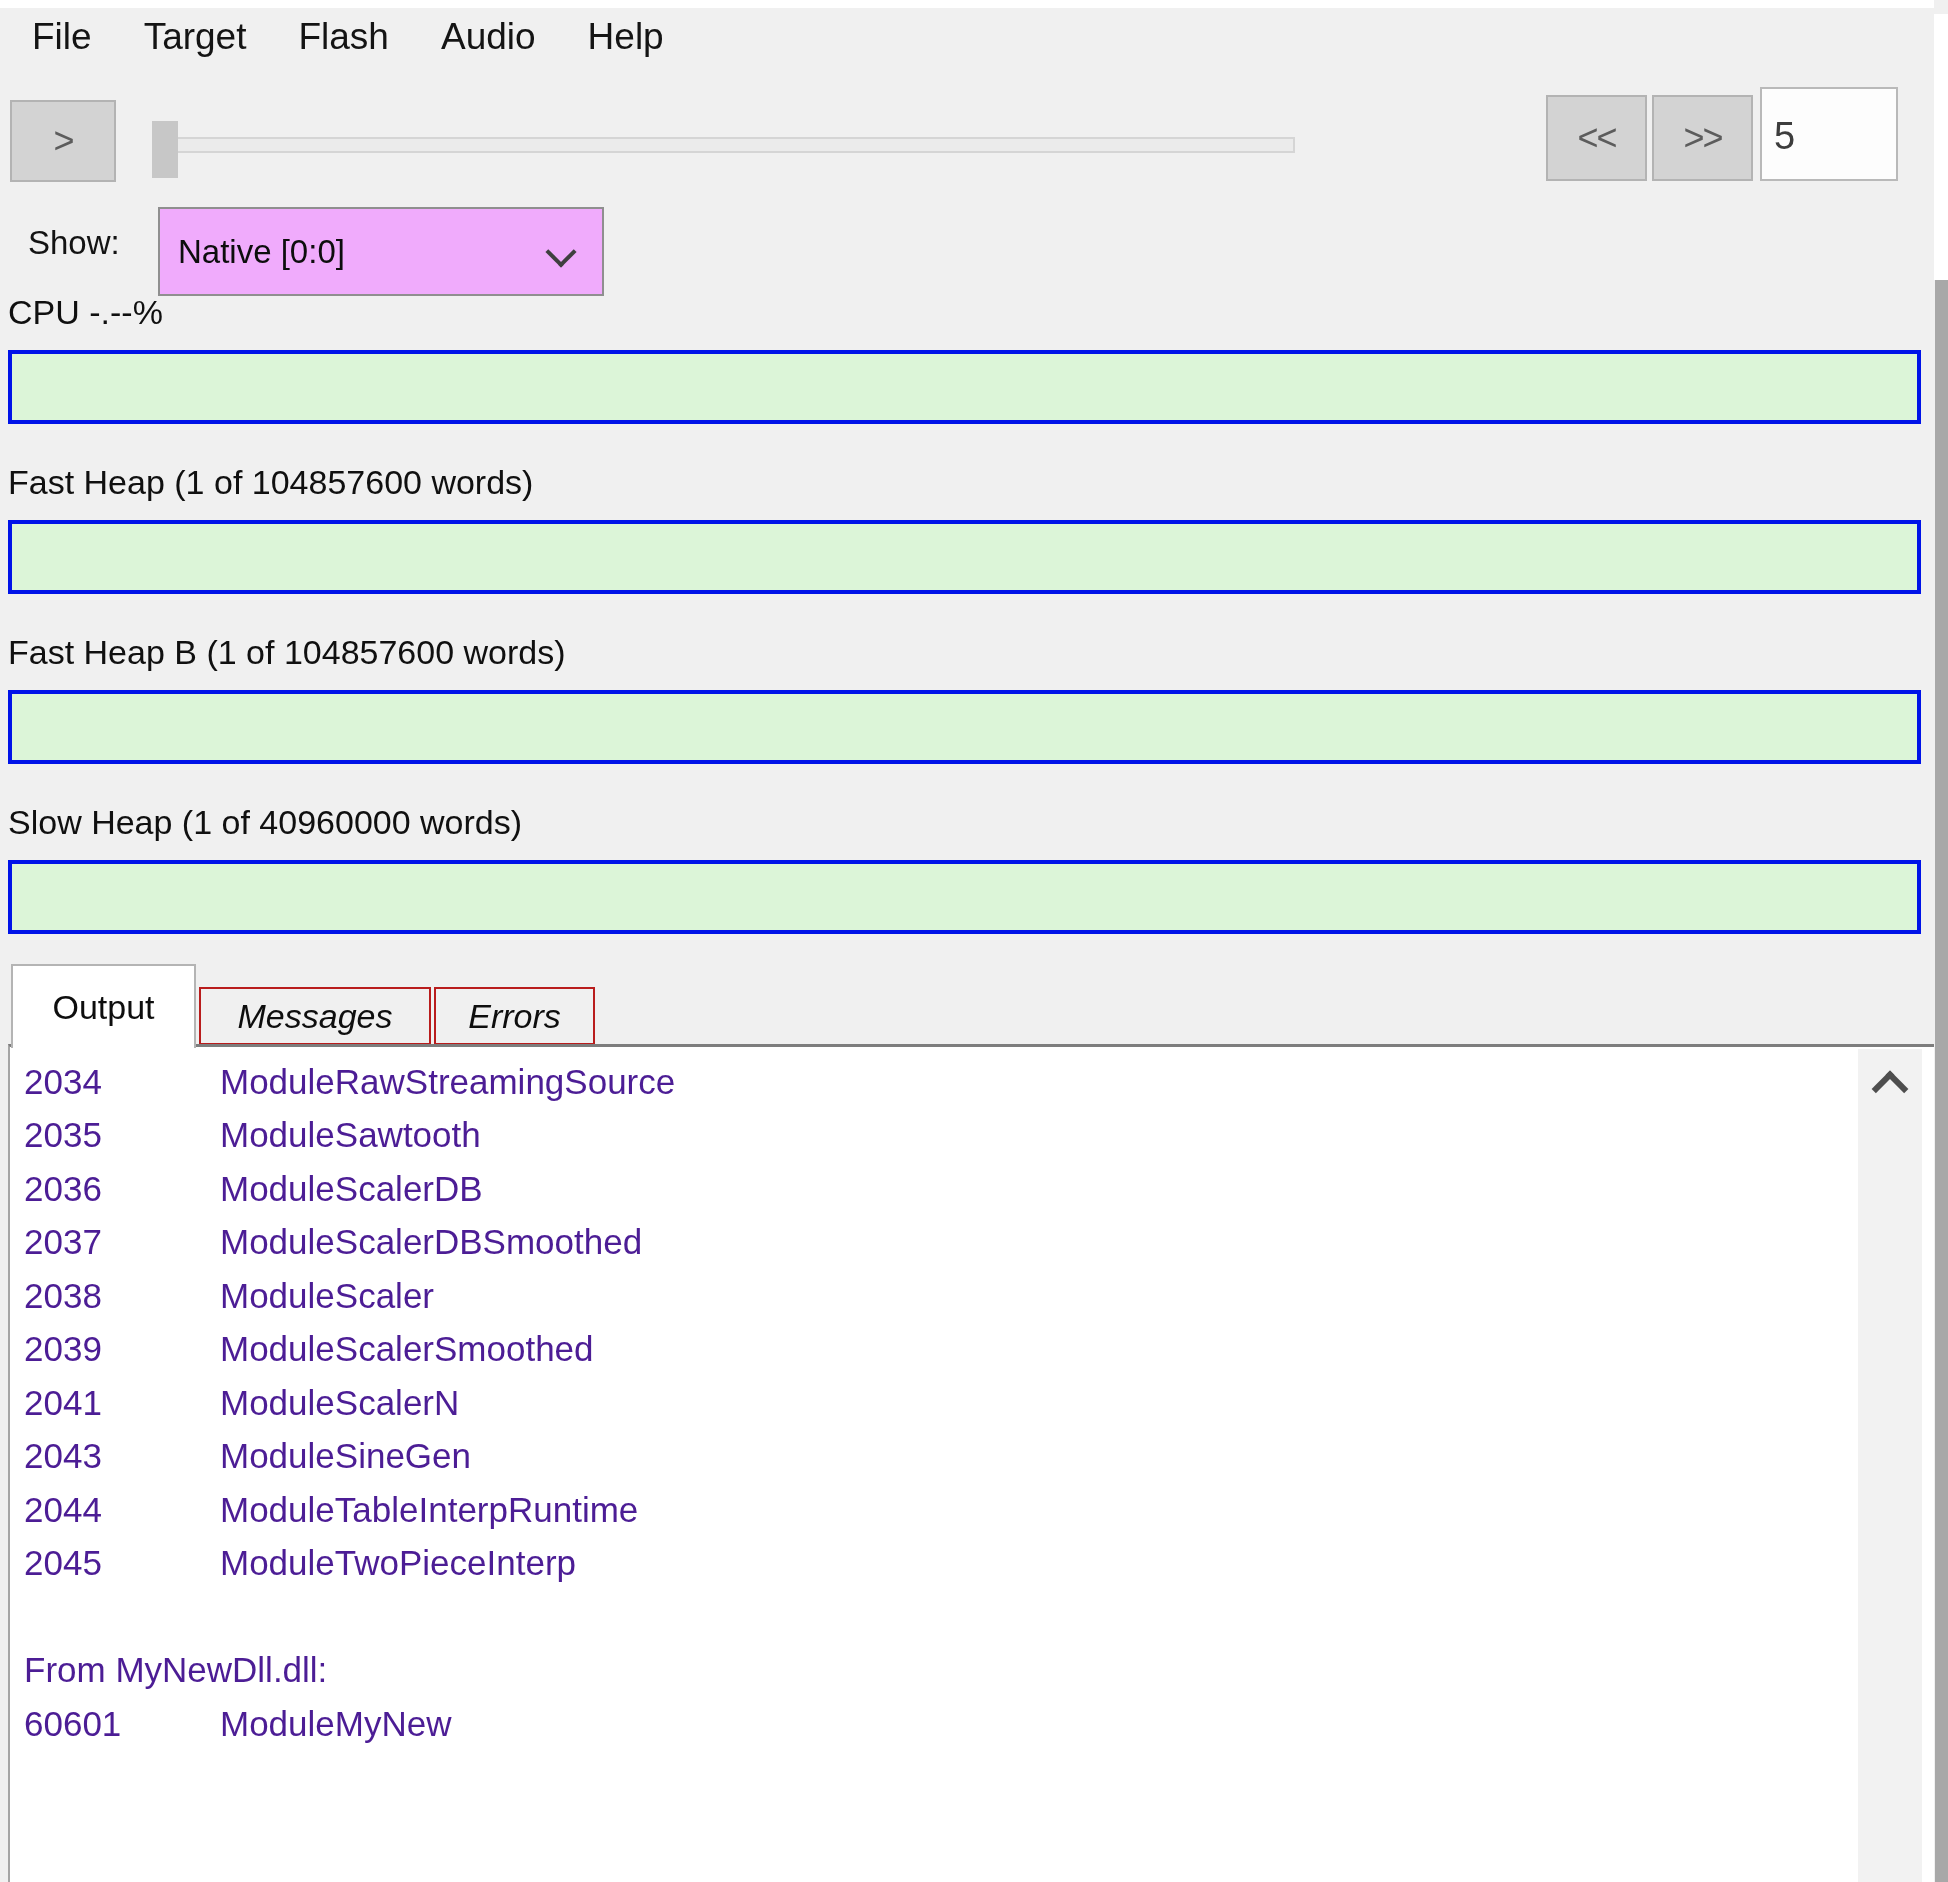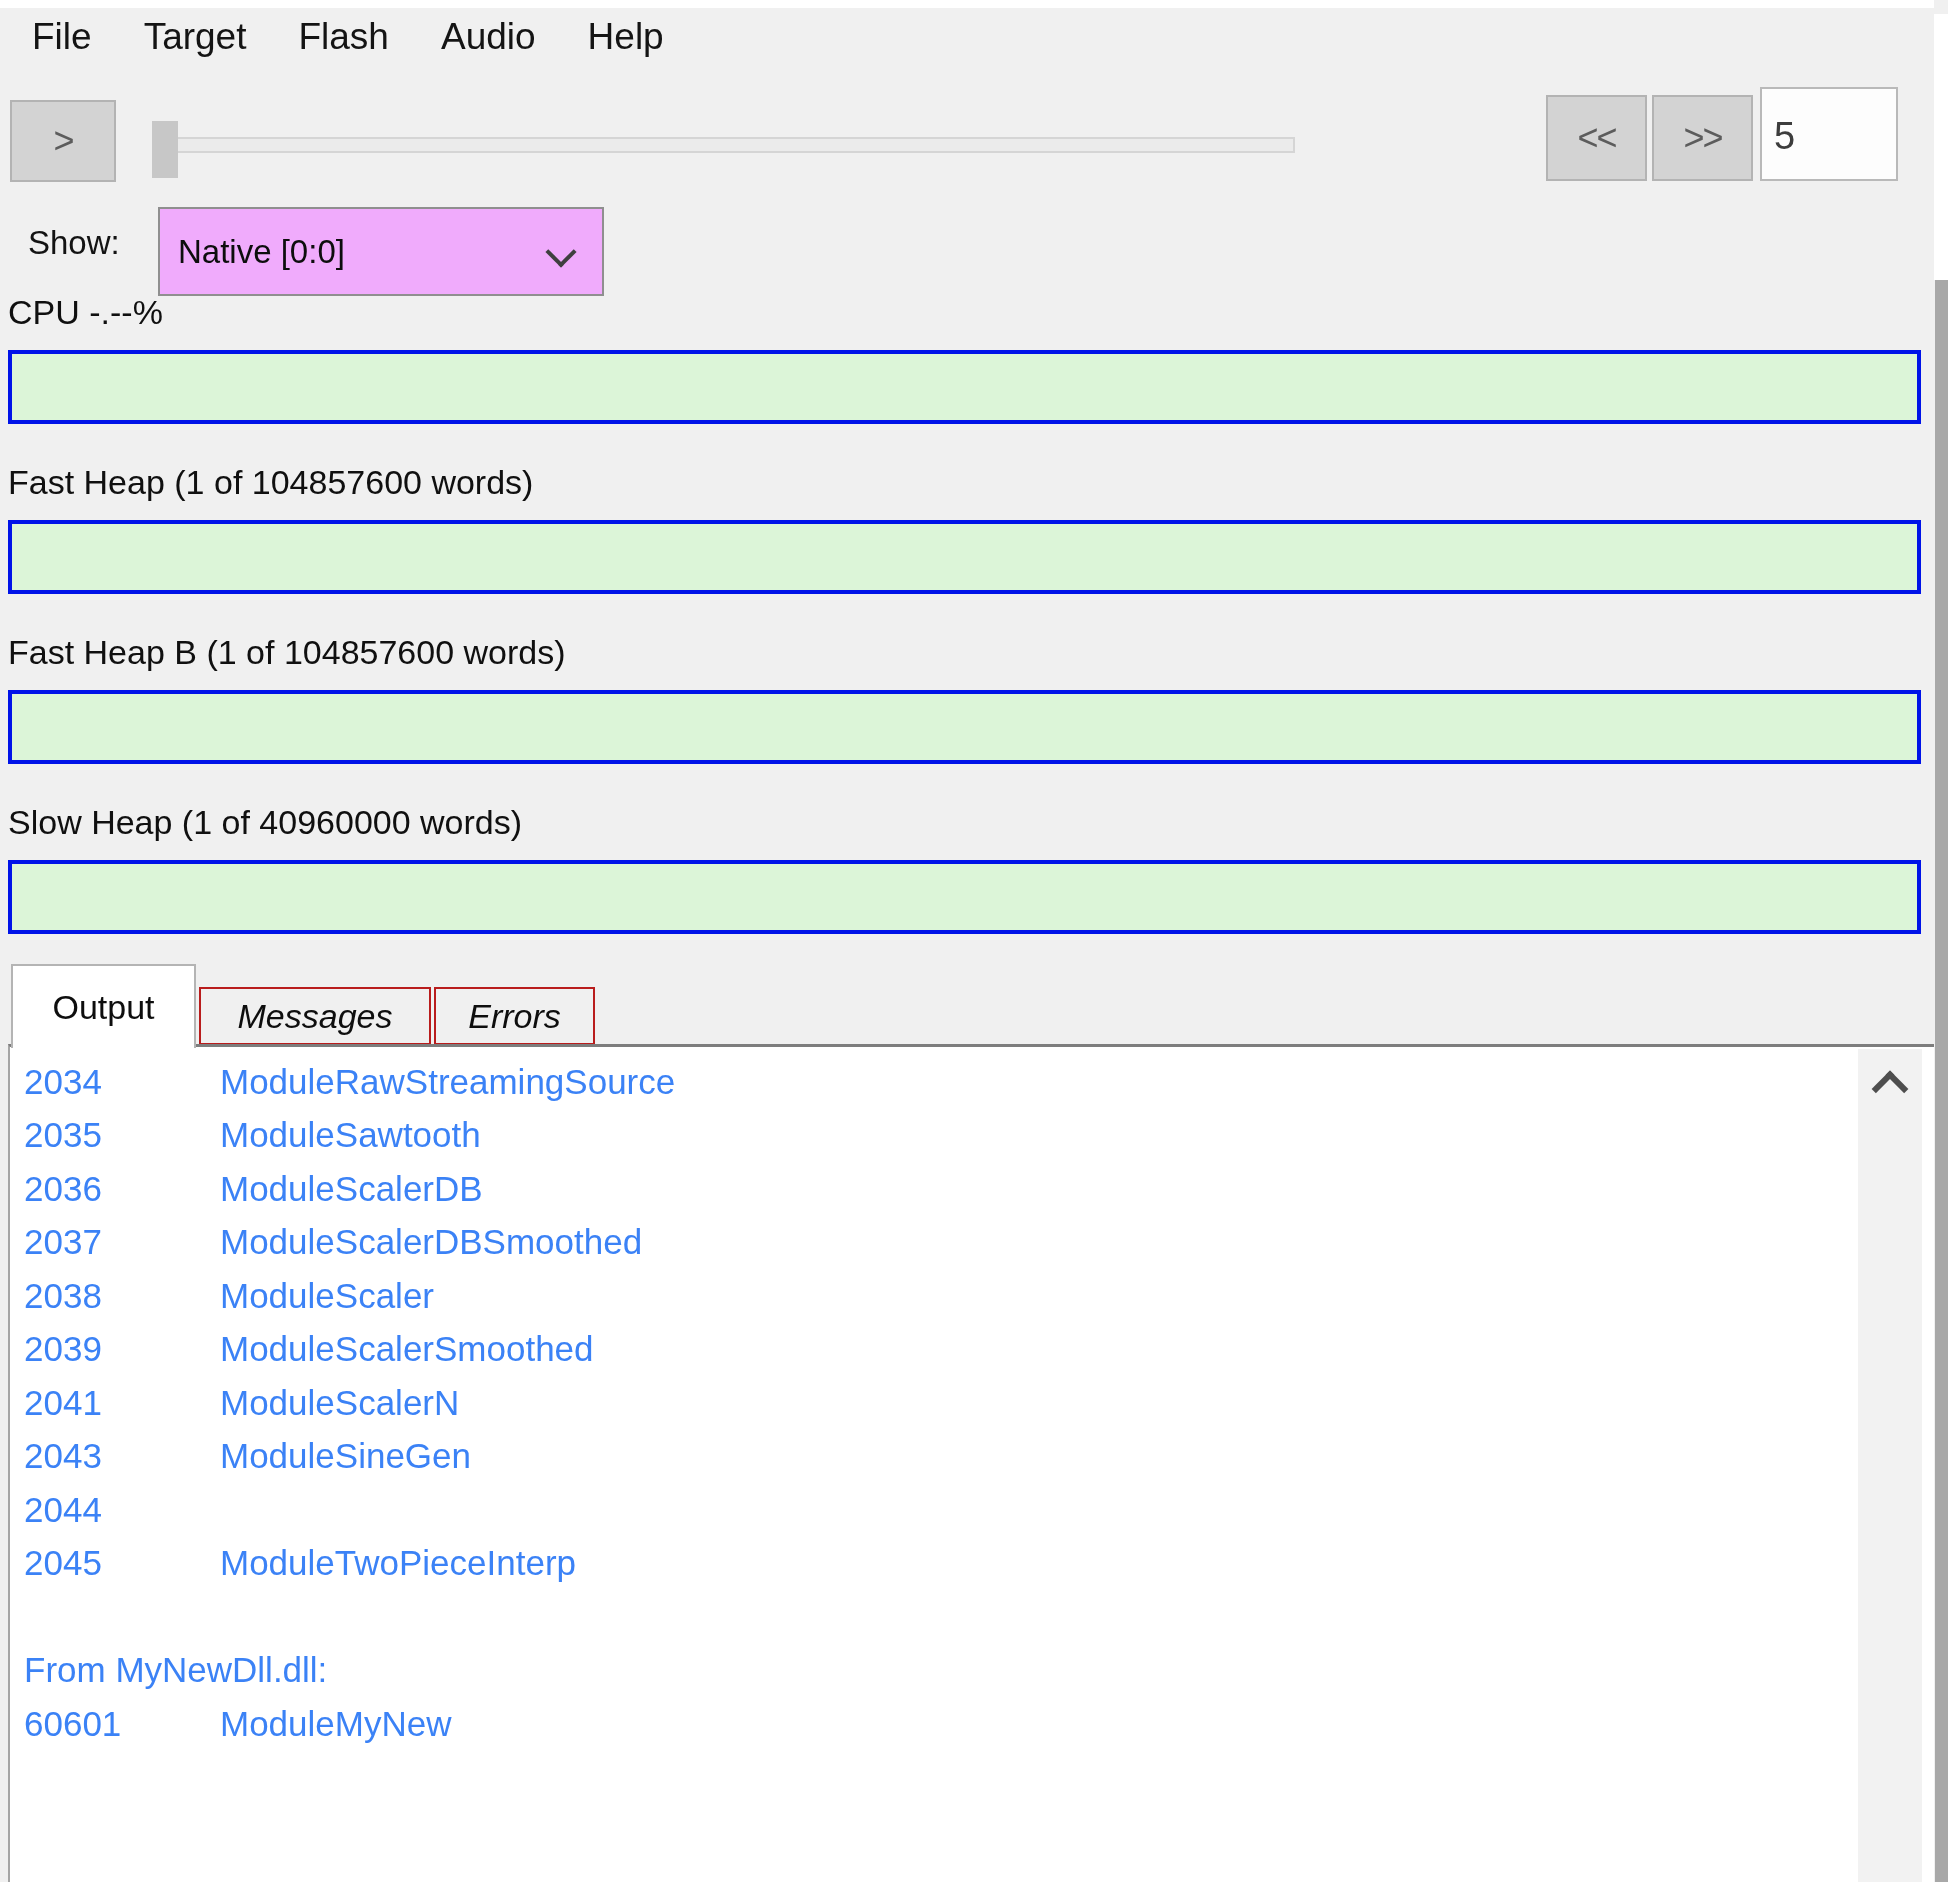--- a/index.html
+++ b/index.html
@@ -70,21 +70,21 @@
   #tab-messages{left:199px;top:987px;width:232px;height:58px;}
   #tab-errors{left:434px;top:987px;width:161px;height:58px;}
 
   
   .output-panel{
     left:8px;top:1044px;width:1926px;height:838px;box-sizing:border-box;
     background:#ffffff;border-top:3px solid #7d7d7d;border-left:2px solid #a5a5a5;
     z-index:2;overflow:hidden;
   }
   .output-lines{padding-top:8px;}
-  .out-row{display:flex;height:53.5px;align-items:center;font-size:35px;color:#3b82f6;}
+  .out-row{display:flex;height:53.5px;align-items:center;font-size:35px;color:#4c1d95;}
   .out-row .num{margin-left:14px;min-width:196px;white-space:pre;}
   .out-row .name{white-space:pre;}
 
   
   .v-scrollbar{
     left:1858px;top:1049px;width:64px;height:833px;background:#f2f2f2;z-index:4;
     display:flex;justify-content:center;
   }
   .sb-up-btn{width:64px;height:66px;display:flex;align-items:center;justify-content:center;}
   .sb-up-glyph{
@@ -186,20 +186,21 @@
       </div>
 
 
       <div class="out-row">
         <span class="num">2043</span>
         <span class="name">ModuleSineGen</span>
       </div>
 
       <div class="out-row">
         <span class="num">2044</span>
+        <span class="name">ModuleTableInterpRuntime</span>
       </div>
 
       <div class="out-row">
         <span class="num">2045</span>
         <span class="name">ModuleTwoPieceInterp</span>
       </div>
 
       <div class="out-row">
         <span class="num"></span>
         <span class="name"></span>

